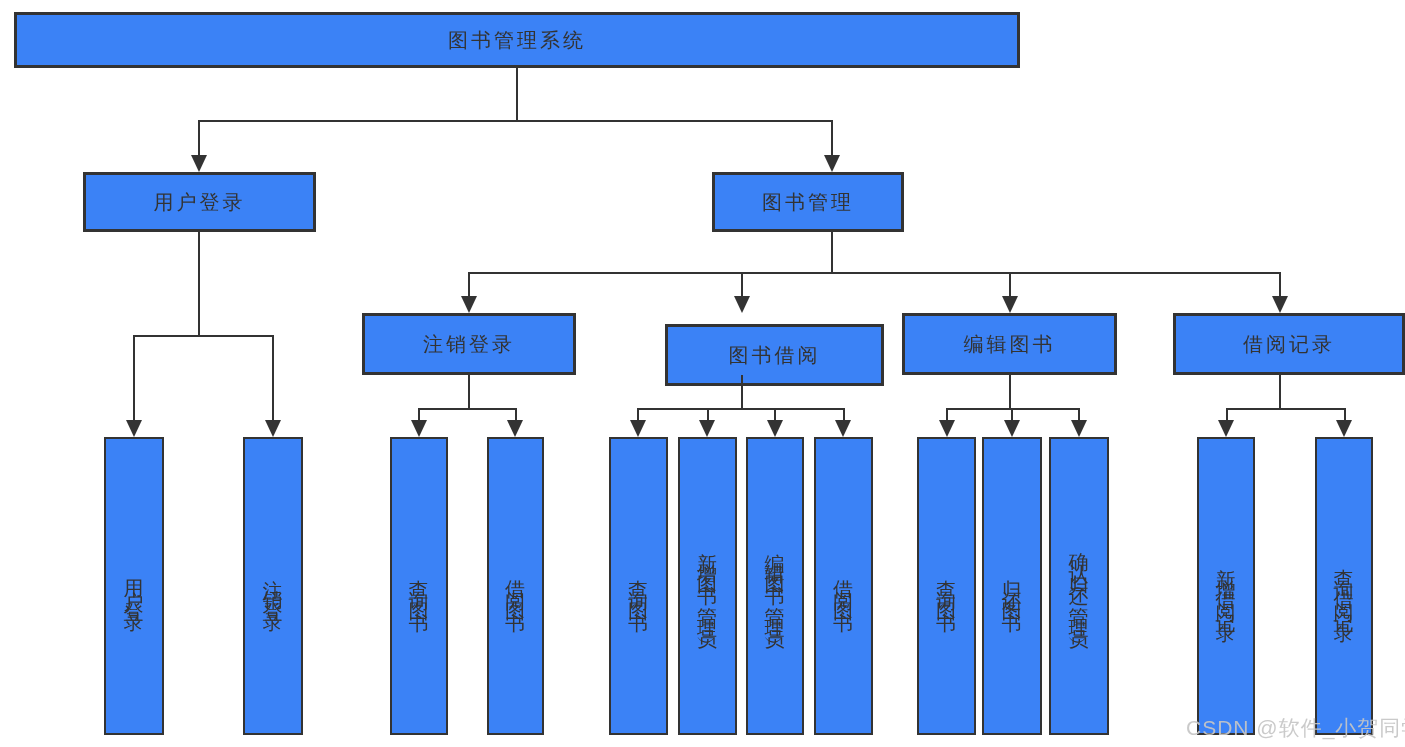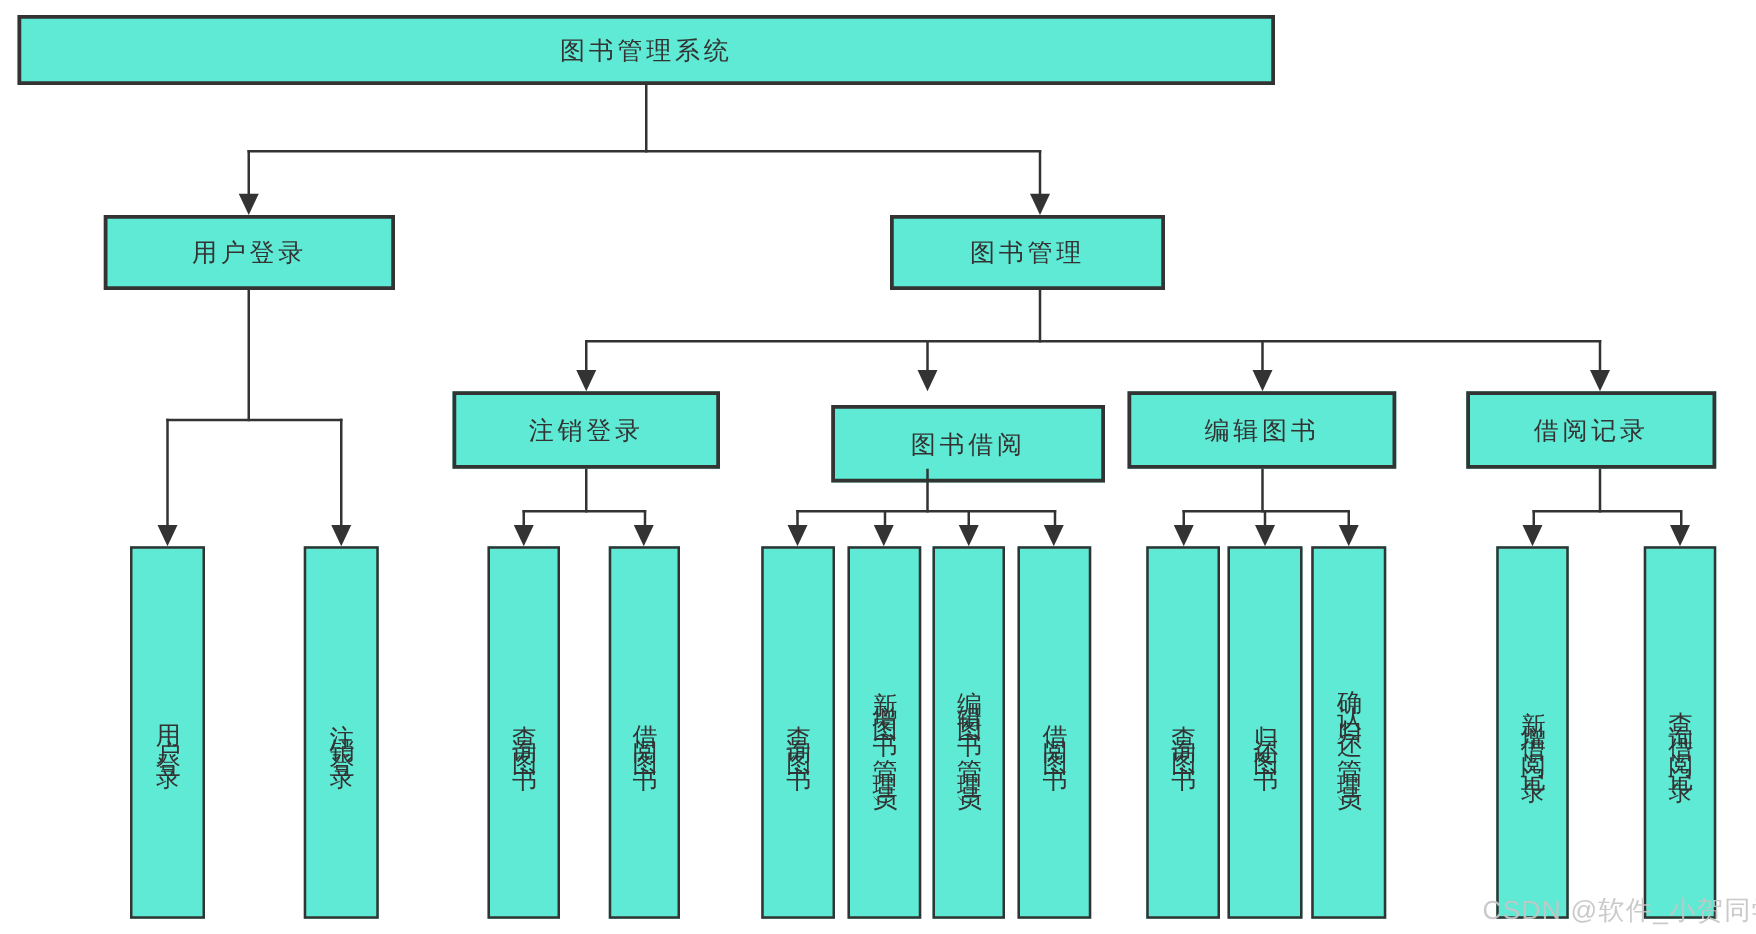--- a/index.html
+++ b/index.html
@@ -11,46 +11,46 @@
   body{font-family:"Liberation Sans","DejaVu Sans",sans-serif;color:var(--text);}
   .stage{
     position:relative;
     width:1405px;height:747px;
     background:var(--bg);
     overflow:hidden;
   }
   
   .box{
     position:absolute;
-    background:#5eead4;
+    background:#3b82f6;
     border:3px solid var(--line);
     box-sizing:border-box;
     display:flex;align-items:center;justify-content:center;
   }
   .hbox .lbl{
     font-size:20px;
     letter-spacing:3px;
     white-space:nowrap;
   }
   .vbox{border-width:2px;}
   .vbox .lbl{
     writing-mode:vertical-rl;
     text-orientation:mixed;
     font-size:20px;
     letter-spacing:11px;
     line-height:1;
   }
   
   #n-root {left:14px; top:12px; width:1006px;height:56px;}
   #n-login{left:83px; top:172px;width:233px; height:60px;}
-  #n-mgmt {left:712px;top:172px;width:220px; height:60px;}
+  #n-mgmt {left:712px;top:172px;width:192px; height:60px;}
   #n-rec  {left:362px;top:313px;width:214px; height:62px;}
   #n-bor  {left:633px;top:324px;width:219px; height:62px;margin-left:32px;}
   #n-cur  {left:902px;top:313px;width:215px; height:62px;}
-  #n-log  {left:1173px;top:313px;width:200px;height:62px;font-family:Liberation Serif, serif;}
+  #n-log  {left:1173px;top:313px;width:232px;height:62px;font-family:Liberation Serif, serif;}
   #l-1 {left:104px; top:437px;width:60px;height:298px;}
   #l-2 {left:243px; top:437px;width:60px;height:298px;}
   #l-3 {left:390px; top:437px;width:58px;height:298px;}
   #l-4 {left:487px; top:437px;width:57px;height:298px;}
   #l-5 {left:609px; top:437px;width:59px;height:298px;}
   #l-6 {left:678px; top:437px;width:59px;height:298px;}
   #l-7 {left:746px; top:437px;width:58px;height:298px;}
   #l-8 {left:814px; top:437px;width:59px;height:298px;}
   #l-9 {left:917px; top:437px;width:59px;height:298px;}
   #l-10{left:982px; top:437px;width:60px;height:298px;}

